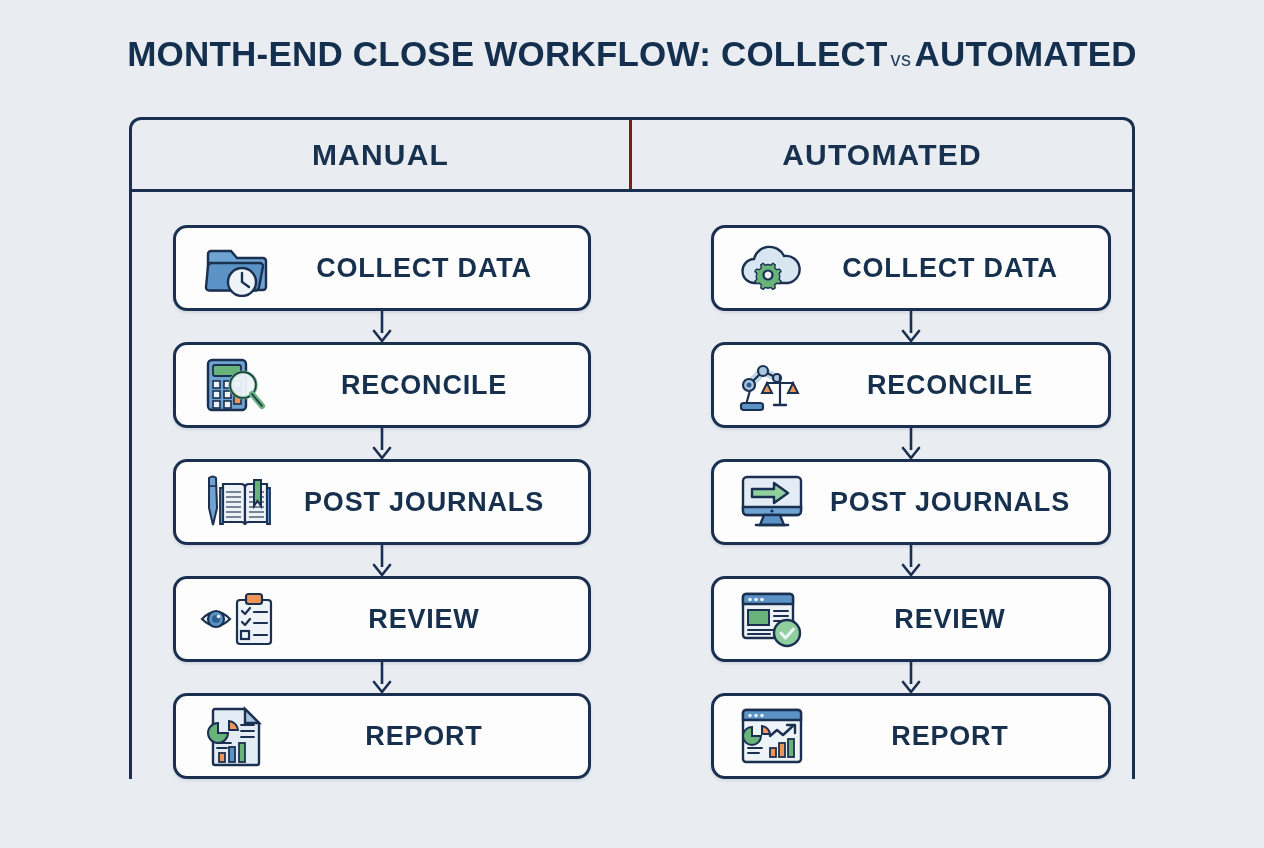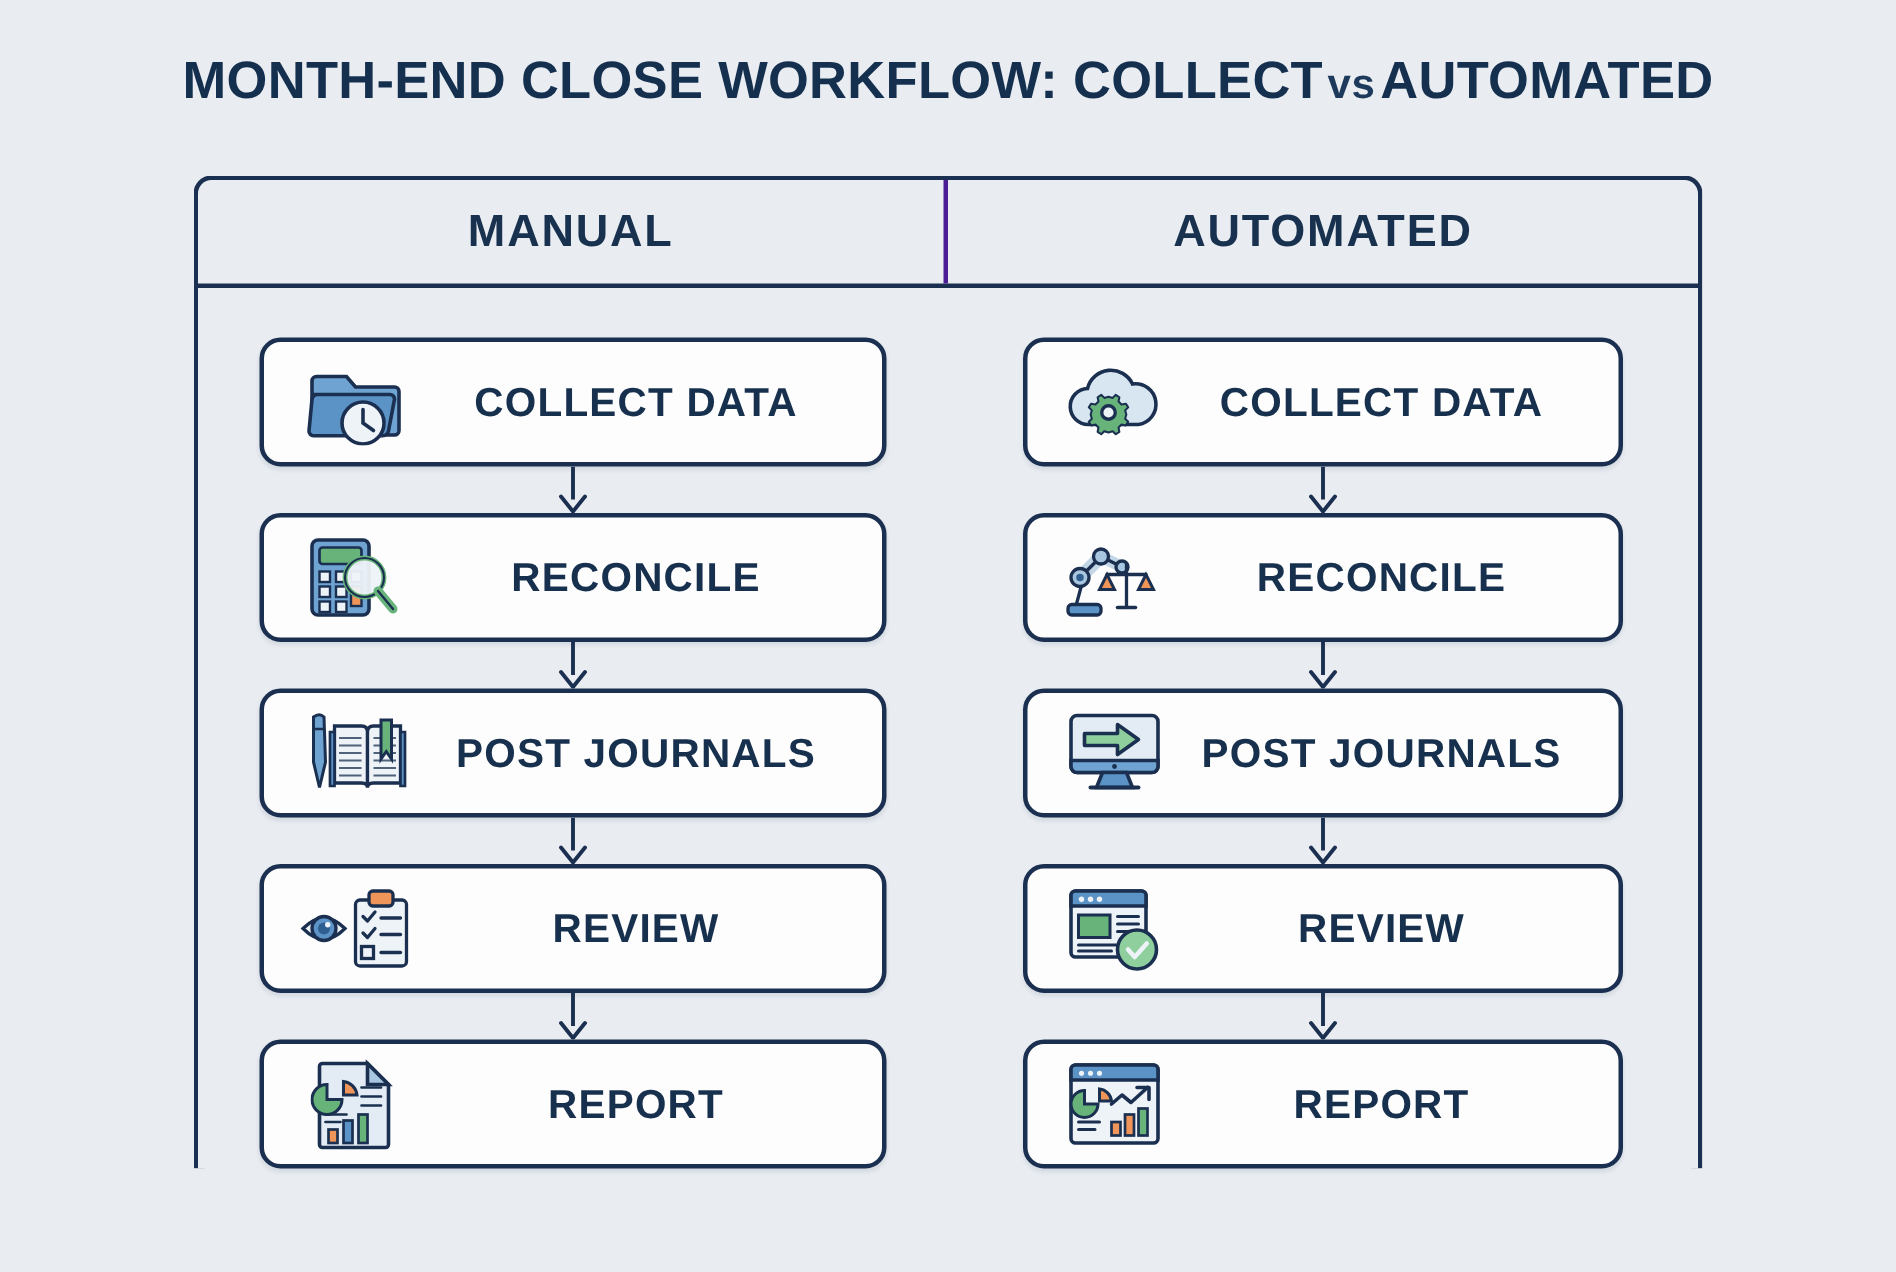--- a/index.html
+++ b/index.html
@@ -27,22 +27,22 @@
   }
   .title {
     font-size: 35px;
     font-weight: bold;
     letter-spacing: 0.2px;
     color: #15304f;
     white-space: nowrap;
     display: inline-block;
   }
   .title .vs {
-    font-size: 28px;
-    font-weight: bold;
+    font-size: 20px;
+    font-weight: normal;
     text-transform: lowercase;
     letter-spacing: 0.5px;
     color: #1d3a5c;
     padding: 0 3px;
   }
 
   
   .frame {
     position: absolute;
     left: 129px;
@@ -67,37 +67,38 @@
     border-bottom: 3px solid #1b3050;
   }
   .header-cell {
     flex: 0 0 500px;
     height: 100%;
     display: flex;
     align-items: center;
     justify-content: center;
   }
   .header-cell.left {
-    border-right: 3px solid #4c1d95;
+    border-right: 3px solid #7f1d1d;
   }
   .header-label {
     font-size: 30px;
     font-weight: bold;
     letter-spacing: 1.2px;
     color: #17314f;
   }
 
   
   .columns {
     position: absolute;
     left: 0;
     top: 75px;
     width: 1000px;
     height: 584px;
     display: flex;
+    gap: 29px;
   }
   .col {
     flex: 0 0 500px;
     position: relative;
     display: flex;
     flex-direction: column;
     align-items: center;
     padding-top: 30px;
   }
 

